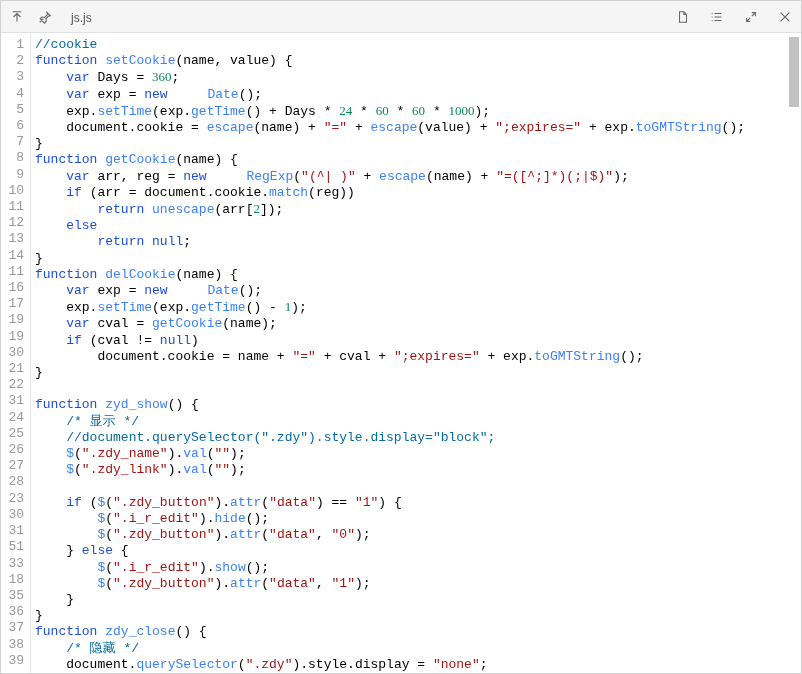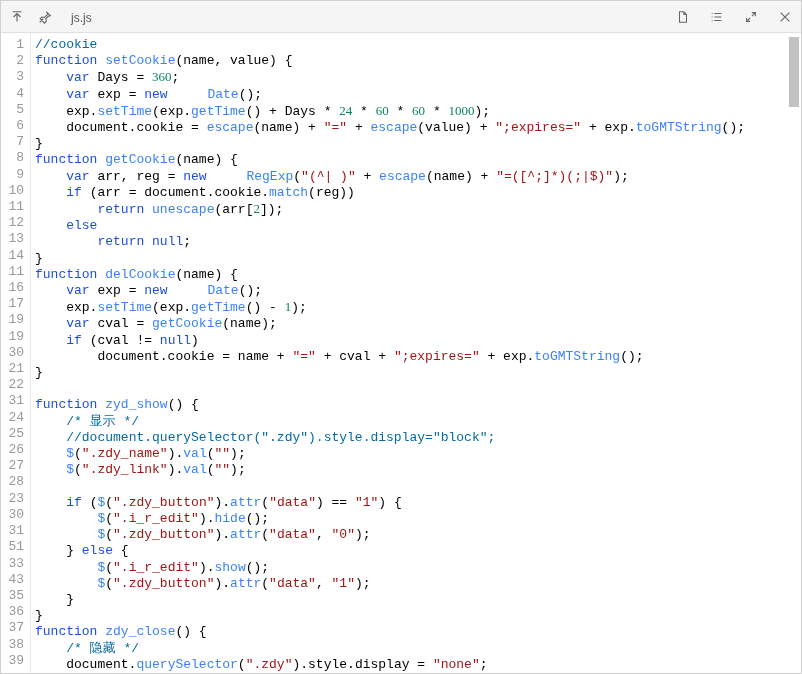--- a/index.html
+++ b/index.html
@@ -138,21 +138,21 @@
       <div>24</div>
       <div>25</div>
       <div>26</div>
       <div>27</div>
       <div>28</div>
       <div>23</div>
       <div>30</div>
       <div>31</div>
       <div>51</div>
       <div>33</div>
-      <div>43</div>
+      <div>18</div>
       <div>35</div>
       <div>36</div>
       <div>37</div>
       <div>38</div>
       <div>39</div>
     </div>
   <div class="code" id="code"><div><span class="c-comment">//cookie</span></div><div><span class="c-kw">function</span><span> </span><span class="c-fn">setCookie</span><span class="c-op">(name, value) {</span></div><div><span>    </span><span class="c-kw">var</span><span> Days = </span><span class="c-num">360</span><span class="c-op">;</span></div><div><span>    </span><span class="c-kw">var</span><span> exp = </span><span class="c-kw">new</span><span> </span><span class="c-type">Date</span><span class="c-op">();</span></div><div><span>    exp.</span><span class="c-fn">setTime</span><span class="c-op">(exp.</span><span class="c-fn">getTime</span><span class="c-op">() + Days * </span><span class="c-num">24</span><span class="c-op"> * </span><span class="c-num">60</span><span class="c-op"> * </span><span class="c-num">60</span><span class="c-op"> * </span><span class="c-num">1000</span><span class="c-op">);</span></div><div><span>    document.cookie = </span><span class="c-fn">escape</span><span class="c-op">(name) + </span><span class="c-str">"="</span><span class="c-op"> + </span><span class="c-fn">escape</span><span class="c-op">(value) + </span><span class="c-str">";expires="</span><span class="c-op"> + exp.</span><span class="c-fn">toGMTString</span><span class="c-op">();</span></div><div><span class="c-op">}</span></div><div><span class="c-kw">function</span><span> </span><span class="c-fn">getCookie</span><span class="c-op">(name) {</span></div><div><span>    </span><span class="c-kw">var</span><span> arr, reg = </span><span class="c-kw">new</span><span> </span><span class="c-type">RegExp</span><span class="c-op">(</span><span class="c-str">"(^| )"</span><span class="c-op"> + </span><span class="c-fn">escape</span><span class="c-op">(name) + </span><span class="c-str">"=([^;]*)(;|$)"</span><span class="c-op">);</span></div><div><span>    </span><span class="c-kw">if</span><span class="c-op"> (arr = document.cookie.</span><span class="c-fn">match</span><span class="c-op">(reg))</span></div><div><span>        </span><span class="c-kw">return</span><span> </span><span class="c-fn">unescape</span><span class="c-op">(arr[</span><span class="c-num">2</span><span class="c-op">]);</span></div><div><span>    </span><span class="c-kw">else</span></div><div><span>        </span><span class="c-kw">return</span><span> </span><span class="c-kw">null</span><span class="c-op">;</span></div><div><span class="c-op">}</span></div><div><span class="c-kw">function</span><span> </span><span class="c-fn">delCookie</span><span class="c-op">(name) {</span></div><div><span>    </span><span class="c-kw">var</span><span> exp = </span><span class="c-kw">new</span><span> </span><span class="c-type">Date</span><span class="c-op">();</span></div><div><span>    exp.</span><span class="c-fn">setTime</span><span class="c-op">(exp.</span><span class="c-fn">getTime</span><span class="c-op">() - </span><span class="c-num">1</span><span class="c-op">);</span></div><div><span>    </span><span class="c-kw">var</span><span> cval = </span><span class="c-fn">getCookie</span><span class="c-op">(name);</span></div><div><span>    </span><span class="c-kw">if</span><span class="c-op"> (cval != </span><span class="c-kw">null</span><span class="c-op">)</span></div><div><span>        document.cookie = name + </span><span class="c-str">"="</span><span class="c-op"> + cval + </span><span class="c-str">";expires="</span><span class="c-op"> + exp.</span><span class="c-fn">toGMTString</span><span class="c-op">();</span></div><div><span class="c-op">}</span></div><div>&nbsp;</div><div><span class="c-kw">function</span><span> </span><span class="c-fn">zyd_show</span><span class="c-op">() {</span></div><div><span>    </span><span class="c-comment">/* 显示 */</span></div><div><span>    </span><span class="c-comment">//document.querySelector(".zdy").style.display="block";</span></div><div><span>    </span><span class="c-fn">$</span><span class="c-op">(</span><span class="c-str">".zdy_name"</span><span class="c-op">).</span><span class="c-fn">val</span><span class="c-op">(</span><span class="c-str">""</span><span class="c-op">);</span></div><div><span>    </span><span class="c-fn">$</span><span class="c-op">(</span><span class="c-str">".zdy_link"</span><span class="c-op">).</span><span class="c-fn">val</span><span class="c-op">(</span><span class="c-str">""</span><span class="c-op">);</span></div><div>&nbsp;</div><div><span>    </span><span class="c-kw">if</span><span class="c-op"> (</span><span class="c-fn">$</span><span class="c-op">(</span><span class="c-str">".zdy_button"</span><span class="c-op">).</span><span class="c-fn">attr</span><span class="c-op">(</span><span class="c-str">"data"</span><span class="c-op">) == </span><span class="c-str">"1"</span><span class="c-op">) {</span></div><div><span>        </span><span class="c-fn">$</span><span class="c-op">(</span><span class="c-str">".i_r_edit"</span><span class="c-op">).</span><span class="c-fn">hide</span><span class="c-op">();</span></div><div><span>        </span><span class="c-fn">$</span><span class="c-op">(</span><span class="c-str">".zdy_button"</span><span class="c-op">).</span><span class="c-fn">attr</span><span class="c-op">(</span><span class="c-str">"data"</span><span class="c-op">, </span><span class="c-str">"0"</span><span class="c-op">);</span></div><div><span>    } </span><span class="c-kw">else</span><span class="c-op"> {</span></div><div><span>        </span><span class="c-fn">$</span><span class="c-op">(</span><span class="c-str">".i_r_edit"</span><span class="c-op">).</span><span class="c-fn">show</span><span class="c-op">();</span></div><div><span>        </span><span class="c-fn">$</span><span class="c-op">(</span><span class="c-str">".zdy_button"</span><span class="c-op">).</span><span class="c-fn">attr</span><span class="c-op">(</span><span class="c-str">"data"</span><span class="c-op">, </span><span class="c-str">"1"</span><span class="c-op">);</span></div><div><span>    }</span></div><div><span class="c-op">}</span></div><div><span class="c-kw">function</span><span> </span><span class="c-fn">zdy_close</span><span class="c-op">() {</span></div><div><span>    </span><span class="c-comment">/* 隐藏 */</span></div><div><span>    document.</span><span class="c-fn">querySelector</span><span class="c-op">(</span><span class="c-str">".zdy"</span><span class="c-op">).style.display = </span><span class="c-str">"none"</span><span class="c-op">;</span></div></div>
 </div>
 
 <div class="scrollbar"></div>

